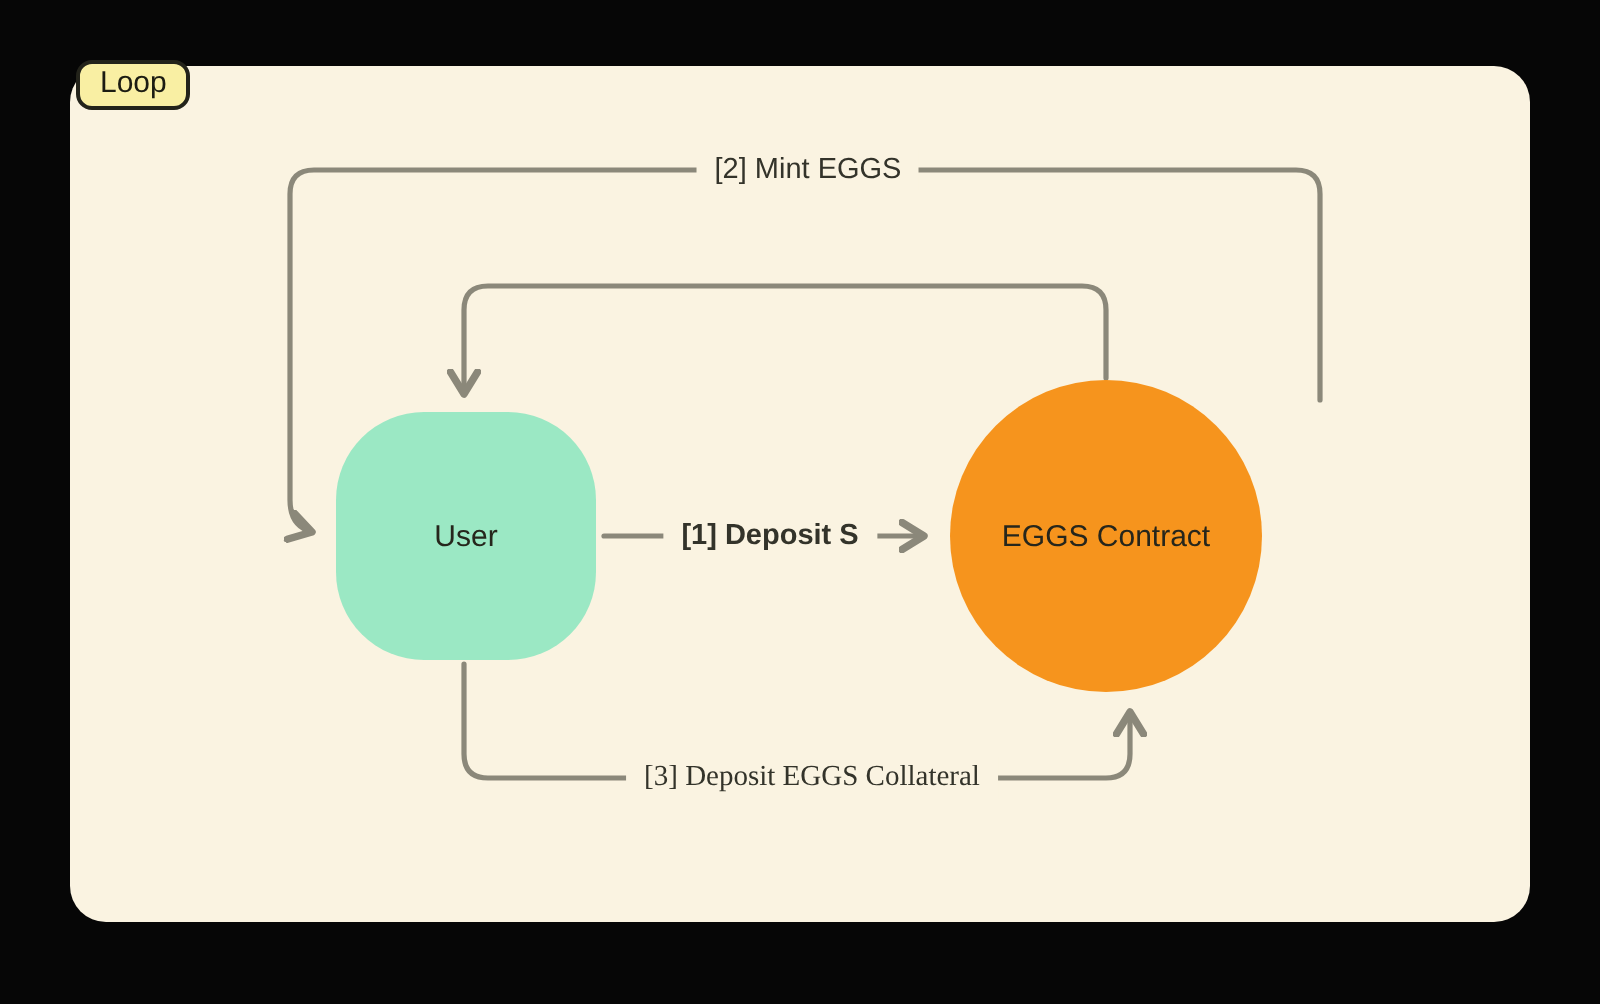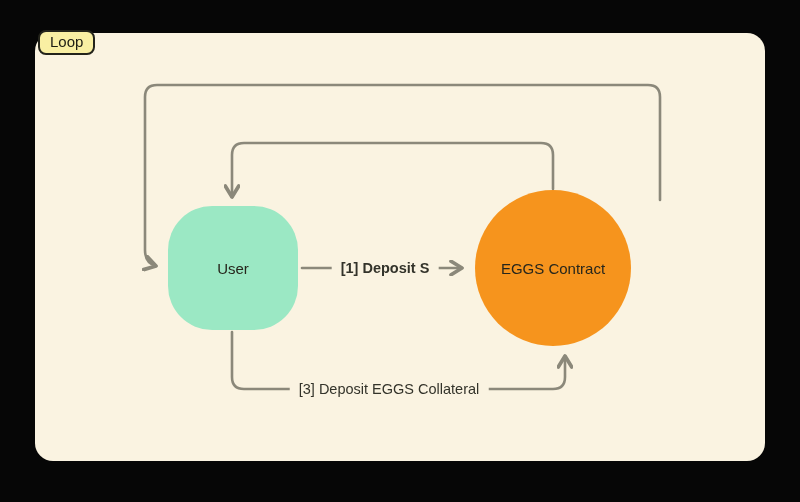--- a/index.html
+++ b/index.html
@@ -48,21 +48,21 @@
   .edge-label{
     position:absolute;z-index:3;
     transform:translate(-50%,-50%);
     background:#FAF3E1;
     padding:2px 9px;
     font-size:14.5px;color:#33332a;
     white-space:nowrap;
   }
   .lbl-1{left:385px;top:268px;font-weight:bold;}
   .lbl-2{left:404px;top:85px;}
-  .lbl-3{left:389px;top:389px;}
+  .lbl-3{left:406px;top:389px;font-family:Liberation Serif, serif;}
   .lbl-4{left:403px;top:143px;}
 </style>
 </head>
 <body>
 
 <div class="stage">
 
   <div class="badge">Loop</div>
 
   <div class="panel"></div>
@@ -79,20 +79,21 @@
 
       <path d="M 660 200 L 660 97 Q 660 85 648 85 L 157 85 Q 145 85 145 97 L 145 250 Q 145 263 156 266" marker-end="url(#arrow)"></path>
 
       <path d="M 553 189 L 553 155 Q 553 143 541 143 L 244 143 Q 232 143 232 155 L 232 197" marker-end="url(#arrow)"></path>
 
       <path d="M 232 332 L 232 377 Q 232 389 244 389 L 553 389 Q 565 389 565 377 L 565 356" marker-end="url(#arrow)"></path>
     </g>
   </svg>
 
   <div class="edge-label lbl-1">[1] Deposit S</div>
+  <div class="edge-label lbl-2">[2] Mint EGGS</div>
   <div class="edge-label lbl-3">[3] Deposit EGGS Collateral</div>
 
   <div class="node node-user">
     <span>User</span>
   </div>
 
   <div class="node node-contract">
     <span>EGGS Contract</span>
   </div>
 

